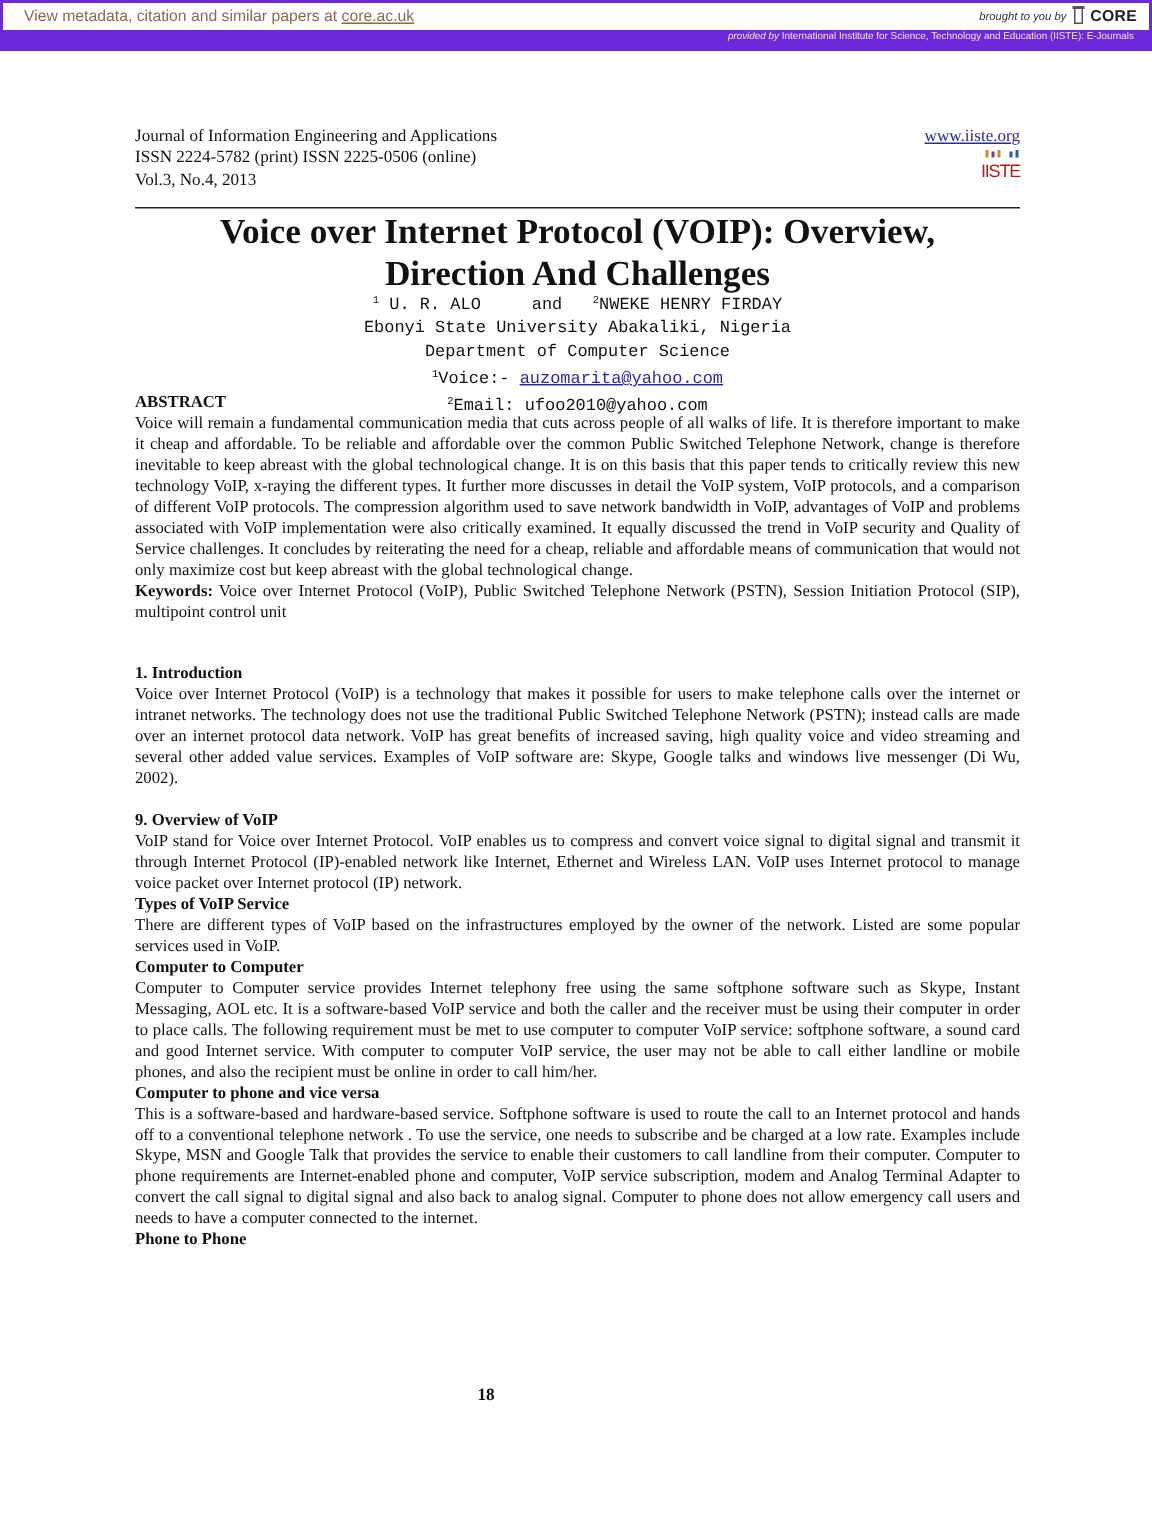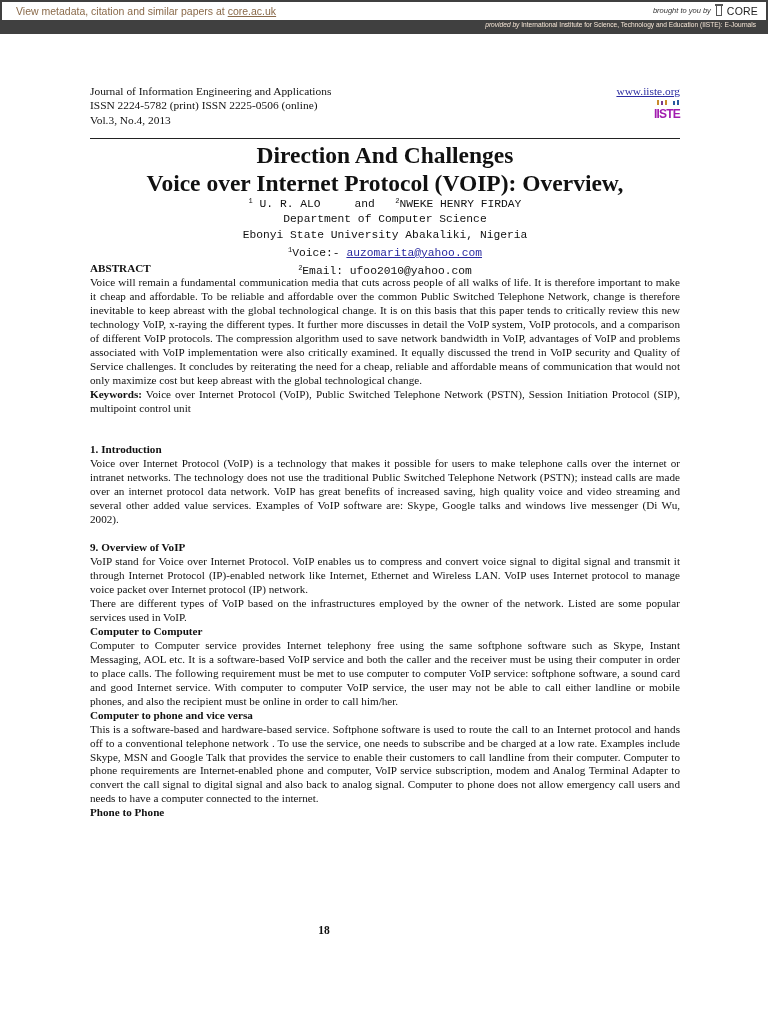--- a/index.html
+++ b/index.html
@@ -6,21 +6,21 @@
     body {
       width: 768px; height: 1024px; overflow: hidden;
       background: #ffffff;
       font-family: "Liberation Serif", "DejaVu Serif", serif;
       color: #111;
       position: relative;
     }
     
     .core-banner {
       position: absolute; left: 0; top: 0; width: 768px; height: 34px;
-      background: #404040;
+      background: #6d28d9;
     }
     .core-top {
       position: absolute; left: 2px; top: 2px; width: 764px; height: 18px;
       background: #ffffff;
     }
     .core-meta {
       position: absolute; left: 14px; top: 3px;
       font-family: "Liberation Sans", "DejaVu Sans", sans-serif;
       font-size: 10.5px; color: #8a6a4a;
     }
@@ -35,21 +35,21 @@
       width: 10px; height: 13px; position: relative; display: inline-block;
     }
     .core-brought .logo-icon::before {
       content: ""; position: absolute; left: 2px; top: 1px; width: 6px; height: 11px;
       border-left: 1.5px solid #555; border-right: 1.5px solid #555; border-bottom: 1.5px solid #555;
       box-sizing: border-box;
     }
     .core-brought .logo-icon::after {
       content: ""; position: absolute; left: 1px; top: 0px; width: 8px; height: 2px; background: #555;
     }
-    .core-brought .core-word { font-size: 10.5px; font-weight: normal; color: #222; letter-spacing: 0.2px; }
+    .core-brought .core-word { font-size: 10.5px; font-weight: bold; color: #222; letter-spacing: 0.2px; }
     .core-provided {
       position: absolute; right: 12px; top: 21px;
       font-family: "Liberation Sans", "DejaVu Sans", sans-serif;
       font-size: 6.6px; color: #f6e6d6;
     }
     .core-provided i { font-style: italic; }
 
     
     .page {
       position: absolute; left: 90px; top: 84px; width: 590px;
@@ -59,21 +59,21 @@
     .journal-head .right { position: absolute; right: 0; top: 0; text-align: right; margin-left: 17px; }
     .journal-head .right a { color: #2a2aa0; text-decoration: underline; font-size: 11.4px; }
     .iiste-logo {
       display: inline-block; margin-top: 2px; position: relative; width: 28px; height: 22px;
     }
     .iiste-logo .bars { position: absolute; right: 1px; top: 0; display: flex; gap: 2px; align-items: flex-end; }
     .iiste-logo .bars span { display: block; width: 2px; }
     .iiste-logo .txt {
       position: absolute; right: 0; top: 7px;
       font-family: "Liberation Sans", "DejaVu Sans", sans-serif;
-      font-weight: bold; font-size: 12px; color: #a21caf; letter-spacing: -0.8px;
+      font-weight: normal; font-size: 12px; color: #b91c1c; letter-spacing: -0.8px;
     }
     .rule { position: absolute; left: 90px; top: 138px; width: 590px; height: 1px; background: #222; }
 
     .title {
       position: absolute; left: 90px; top: 141px; width: 590px; text-align: center;
       font-size: 23.5px; font-weight: bold; line-height: 28px;
     }
     .authors {
       position: absolute; left: 90px; top: 194px; width: 590px; text-align: center;
       font-size: 11.3px; line-height: 15.3px; font-family: Liberation Mono, monospace;
@@ -132,50 +132,51 @@
           <span style="height:5px;background:#2a5aa0"></span>
         </span>
         <span class="txt">IISTE</span>
       </span>
     </div>
   </div>
 </div>
 <div class="rule"></div>
 
 <div class="title">
+  <div>Voice over Internet Protocol (VOIP): Overview,</div>
   <div>Direction And Challenges</div>
-  <div>Voice over Internet Protocol (VOIP): Overview,</div>
 </div>
 
 <div class="authors">
   <div>
     <sup>1</sup><span> U. R. ALO</span>
     &nbsp;&nbsp;&nbsp;&nbsp;<span>and</span>&nbsp;&nbsp;
     <sup>2</sup><span>NWEKE HENRY FIRDAY</span>
   </div>
+  <div>Ebonyi State University Abakaliki, Nigeria</div>
   <div>Department of Computer Science</div>
-  <div>Ebonyi State University Abakaliki, Nigeria</div>
   <div>
     <sup>1</sup><span>Voice:-  </span><a class="email-link">auzomarita@yahoo.com</a>
   </div>
   <div>
     <sup>2</sup><span>Email:  </span><span>ufoo2010@yahoo.com</span>
   </div>
 </div>
 
 <div class="body-text">
   <p class="h">ABSTRACT</p>
   <p>Voice will remain a fundamental communication media that cuts across people of all walks of life. It is therefore important to make it cheap and affordable. To be reliable and affordable over the common Public Switched Telephone Network, change is therefore inevitable to keep abreast with the global technological change. It is on this basis that this paper tends to critically review this new technology VoIP, x-raying the different types. It further more discusses in detail the VoIP system, VoIP protocols, and a comparison of different VoIP protocols. The compression algorithm used to save network bandwidth in VoIP, advantages of VoIP and problems associated with VoIP implementation were also critically examined. It equally discussed the trend in VoIP security and Quality of Service challenges. It concludes by reiterating the need for a cheap, reliable and affordable means of communication that would not only maximize cost but keep abreast with the global technological change.</p>
   <p><b>Keywords:</b><span> Voice over Internet Protocol (VoIP), Public Switched Telephone Network (PSTN), Session Initiation Protocol (SIP),     multipoint control unit</span></p>
   <div class="gap"></div>
   <p class="h">1. Introduction</p>
   <p>Voice over Internet Protocol (VoIP) is a technology that makes it possible for users to make telephone calls over the internet or intranet networks. The technology does not use the traditional Public Switched Telephone Network (PSTN); instead calls are made over an internet protocol data network. VoIP has great benefits of increased saving, high quality voice and video streaming and several other added value services. Examples of VoIP software are: Skype, Google talks and windows live messenger (Di Wu, 2002).</p>
   <div class="gap-sm"></div>
   <p class="h">9. Overview of VoIP</p>
   <p>VoIP stand for Voice over Internet Protocol. VoIP enables us to compress and convert voice signal to digital signal and transmit it through Internet Protocol (IP)-enabled network like Internet, Ethernet and Wireless LAN. VoIP uses Internet protocol to manage voice packet over Internet protocol (IP) network.</p>
+  <p class="h">Types of VoIP Service</p>
   <p>There are different types of VoIP based on the infrastructures employed by the owner of the network. Listed are some popular services used in VoIP.</p>
   <p class="h">Computer to Computer</p>
   <p> Computer to Computer service provides Internet telephony free using the same softphone software such as Skype, Instant Messaging, AOL etc. It is a software-based VoIP service and both the caller and the receiver must be using their computer in order to place calls. The following requirement must be met to use computer to computer VoIP service: softphone software, a sound card and good Internet service. With computer to computer VoIP service, the user may not be able to call either landline or mobile phones, and also the recipient must be online in order to call him/her.</p>
   <p class="h">Computer to phone and vice versa</p>
   <p> This is a software-based and hardware-based service. Softphone software is used to route the call to an Internet protocol and hands off to a conventional telephone network . To use the service, one needs to subscribe and be charged at a low rate. Examples include Skype, MSN and Google Talk that provides the  service to enable their customers to call landline from their computer. Computer to phone requirements are Internet-enabled phone and computer, VoIP service subscription, modem and Analog Terminal Adapter to convert the call signal to digital signal and also back to analog signal. Computer to phone does not allow emergency call users and needs to have a computer connected to the internet.</p>
   <p class="h">Phone to Phone</p>
 </div>
 
 <div class="page-number">18</div>
 

